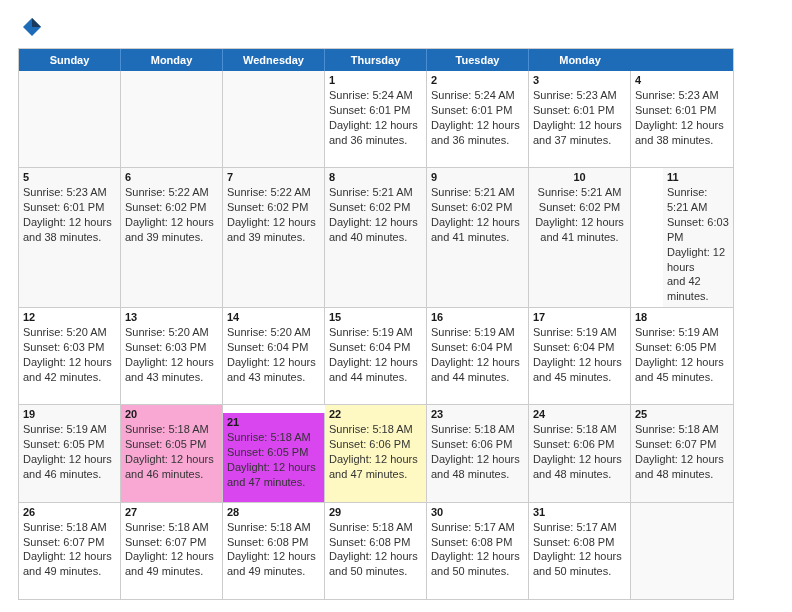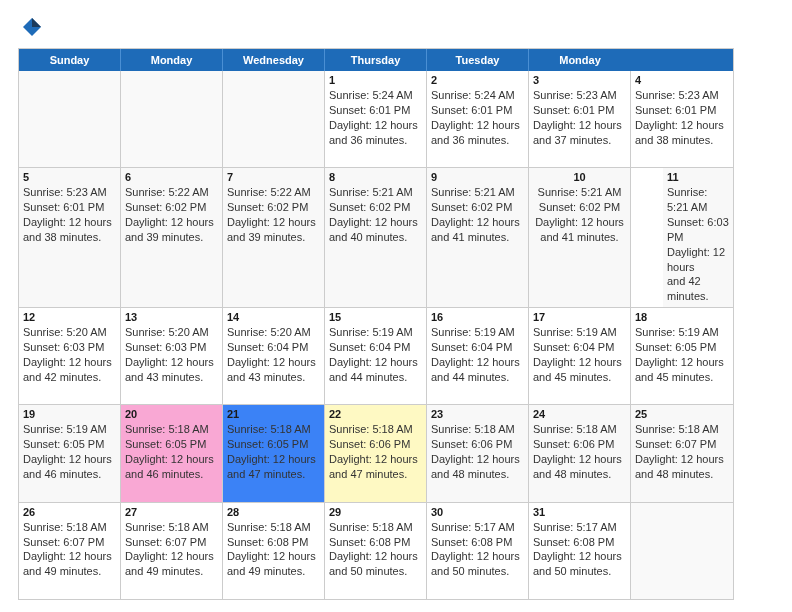--- a/index.html
+++ b/index.html
@@ -269,21 +269,21 @@
 Daylight: 12 hours
 and 46 minutes.</div>
           </div>
           <div class="cal-cell" style="background: #f9a8d4;">
             <div class="day-number">20</div>
             <div class="cell-text" style="white-space: pre-line;">Sunrise: 5:18 AM
 Sunset: 6:05 PM
 Daylight: 12 hours
 and 46 minutes.</div>
           </div>
-          <div class="cal-cell" style="background: #3b82f6;">
+          <div class="cal-cell" style="background: #d946ef; margin-top: 8px;">
             <div class="day-number">21</div>
             <div class="cell-text" style="white-space: pre-line;">Sunrise: 5:18 AM
 Sunset: 6:05 PM
 Daylight: 12 hours
 and 47 minutes.</div>
           </div>
           <div class="cal-cell" style="background: #fef9c3;">
             <div class="day-number">22</div>
             <div class="cell-text" style="white-space: pre-line;">Sunrise: 5:18 AM
 Sunset: 6:06 PM

